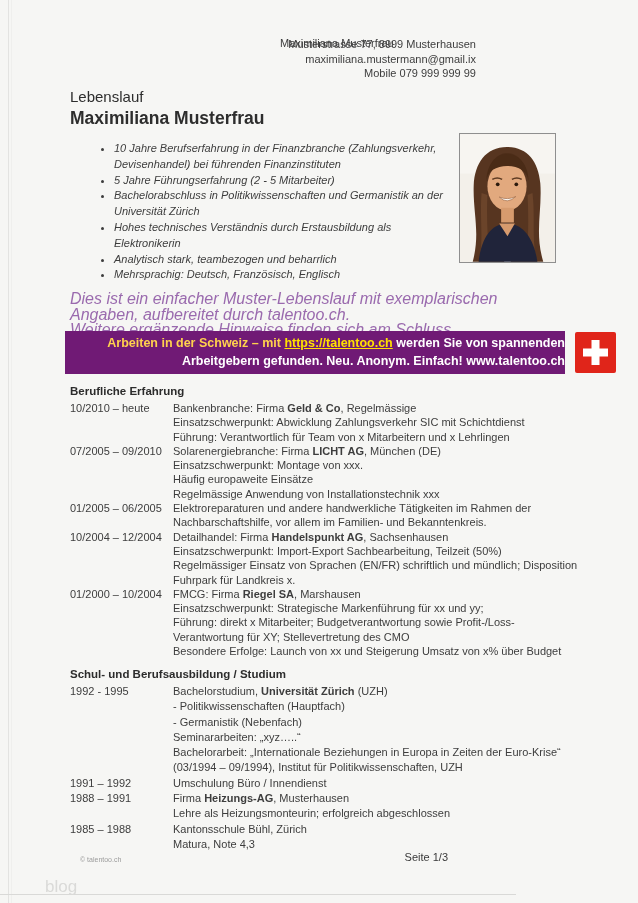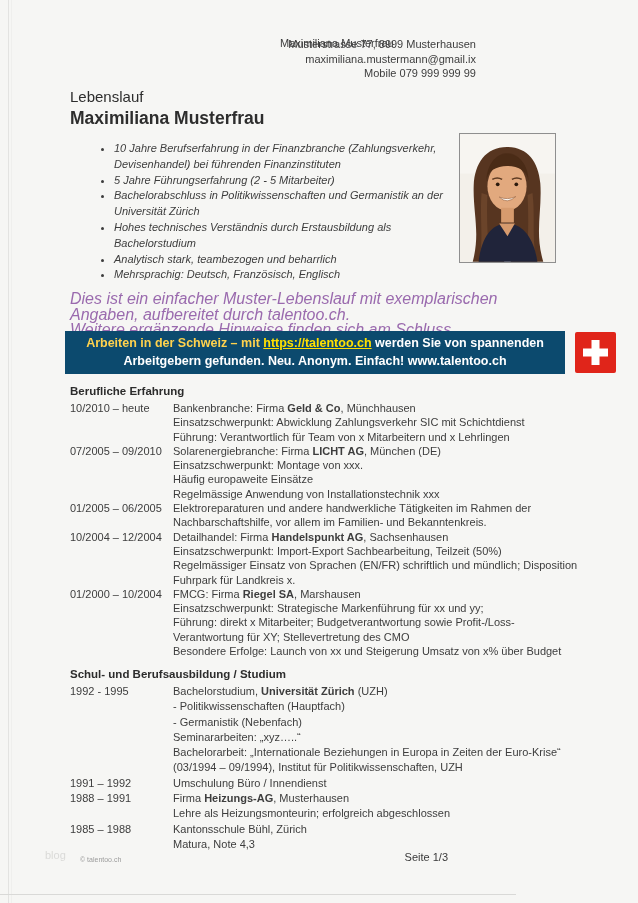--- a/index.html
+++ b/index.html
@@ -44,21 +44,21 @@
   .section-1 { top:668px; }
   .sec-heading { font-weight:700; font-size:11.5px; color:#2c2c2c; margin-bottom:4px; }
   .section-0 .rows { line-height:14.3px; }
   .section-1 .rows { line-height:15.3px; }
   .row { display:flex; align-items:flex-start; }
   .date { width:103px; flex:none; }
   .details { flex:1; white-space:nowrap; }
   .b { font-weight:700; }
 
   
-  .footer-blog { position:absolute; left:45px; top:849px; font-size:11px; color:#dadad8; }
+  .footer-blog { position:absolute; left:45px; top:877px; font-size:17px; color:#dadad8; }
   .footer-copy { position:absolute; left:80px; top:856px; font-size:7px; color:#9c9c9c; }
   .page-num    { position:absolute; right:68px; top:851px; font-size:11px; color:#3a3a3a;text-align:right; }
 </style>
 </head>
 <body>
 
 <div class="page">
   <div class="edge-left"></div>
   <div class="edge-left2"></div>
   <div class="edge-bottom"></div>
@@ -73,21 +73,21 @@
   <div class="title-block">
     <div class="doc-type">Lebenslauf</div>
     <div class="person-name">Maximiliana Musterfrau</div>
   </div>
 
   <div class="summary">
     <ul>
         <li>10 Jahre Berufserfahrung in der Finanzbranche (Zahlungsverkehr, Devisenhandel) bei führenden Finanzinstituten</li>
         <li>5 Jahre Führungserfahrung (2 - 5 Mitarbeiter)</li>
         <li>Bachelorabschluss in Politikwissenschaften und Germanistik an der Universität Zürich</li>
-        <li>Hohes technisches Verständnis durch Erstausbildung als Bachelorstudium</li>
+        <li>Hohes technisches Verständnis durch Erstausbildung als Elektronikerin</li>
         <li>Analytisch stark, teambezogen und beharrlich</li>
         <li>Mehrsprachig: Deutsch, Französisch, Englisch</li>
       </ul>
   </div>
 
   <div class="photo">
     <svg viewBox="0 0 97 130">
       <rect width="97" height="130" fill="#f3f0ea"></rect>
       <rect width="97" height="40" fill="#f7f5f1"></rect>
       <path d="M48 13 C26 13 15 30 14 52 C13 80 21 100 13 130 L45 130 L48 120 L52 130 L85 130 C76 100 84 78 82 50 C80 28 69 13 48 13 Z" fill="#573520"></path>
@@ -105,40 +105,40 @@
       <path d="M19 130 C22 103 34 91 48 91 C62 91 75 103 79 130 Z" fill="#20243a"></path>
       <path d="M40 91 L48.5 104 L56 91 Z" fill="#d79b6e"></path>
     </svg>
   </div>
 
   <div class="note">
     <div class="note-line" style="color: rgb(154, 106, 174);">Dies ist ein einfacher Muster-Lebenslauf mit exemplarischen Angaben, aufbereitet durch talentoo.ch.</div>
     <div class="note-line" style="color: rgb(154, 106, 174);">Weitere ergänzende Hinweise finden sich am Schluss.</div>
   </div>
 
-  <div class="banner" style="background: #0c4a6e;">
+  <div class="banner" style="background: #701a75; text-align: right;">
     <div class="l1"><span style="color: rgb(255, 210, 77);">Arbeiten in der Schweiz  – mit </span><span style="color: rgb(255, 224, 0); text-decoration: underline;">https://talentoo.ch</span><span style="color: rgb(255, 255, 255);"> werden Sie von spannenden</span></div>
     <div class="l2">Arbeitgebern gefunden. Neu. Anonym. Einfach! www.talentoo.ch</div>
   </div>
   <div class="flag">
     <svg viewBox="0 0 41 41">
       <rect width="41" height="41" rx="2" class="flag-bg" fill="#e0251a"></rect>
       <rect x="16.5" y="8" width="8" height="25" fill="#ffffff"></rect>
       <rect x="8" y="16.5" width="25" height="8" fill="#ffffff"></rect>
     </svg>
   </div>
 
   <div id="sections">
       <div class="section section-0">
         <div class="sec-heading">Berufliche Erfahrung</div>
         <div class="rows">
           <div class="row">
             <div class="date">10/2010 – heute</div>
             <div class="details">
-              <div class="line"><span>Bankenbranche: Firma </span><span class="b">Geld &amp; Co</span><span>, Münchhausen</span></div>
+              <div class="line"><span>Bankenbranche: Firma </span><span class="b">Geld &amp; Co</span><span>, Regelmässige</span></div>
               <div class="line"><span>Einsatzschwerpunkt: Abwicklung Zahlungsverkehr SIC mit Schichtdienst</span></div>
               <div class="line"><span>Führung: Verantwortlich für Team von x Mitarbeitern und x Lehrlingen</span></div>
             </div>
           </div>
           <div class="row">
             <div class="date">07/2005 – 09/2010</div>
             <div class="details">
               <div class="line"><span>Solarenergiebranche: Firma </span><span class="b">LICHT AG</span><span>, München (DE)</span></div>
               <div class="line"><span>Einsatzschwerpunkt: Montage von xxx.</span></div>
               <div class="line"><span>Häufig europaweite Einsätze</span></div>

